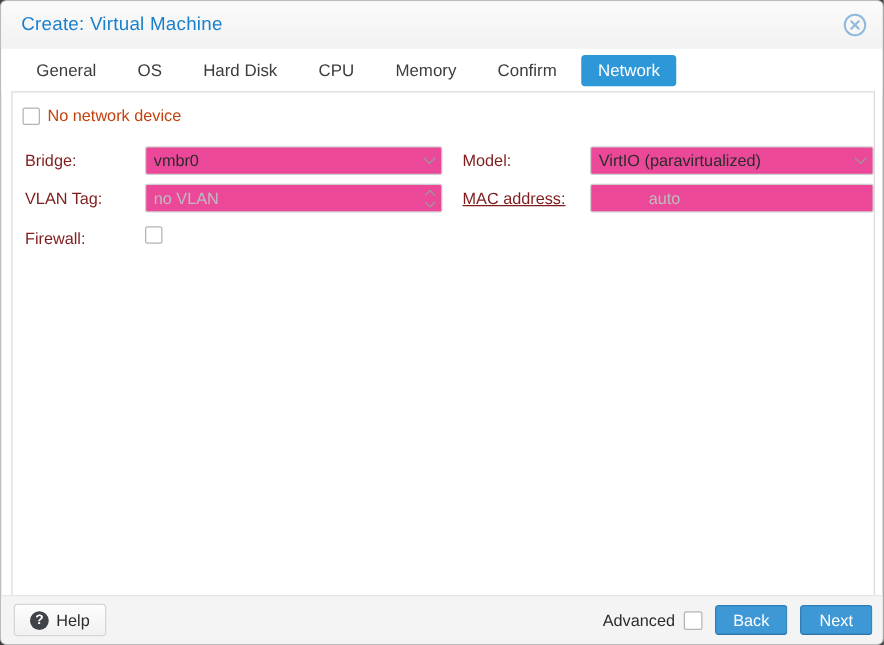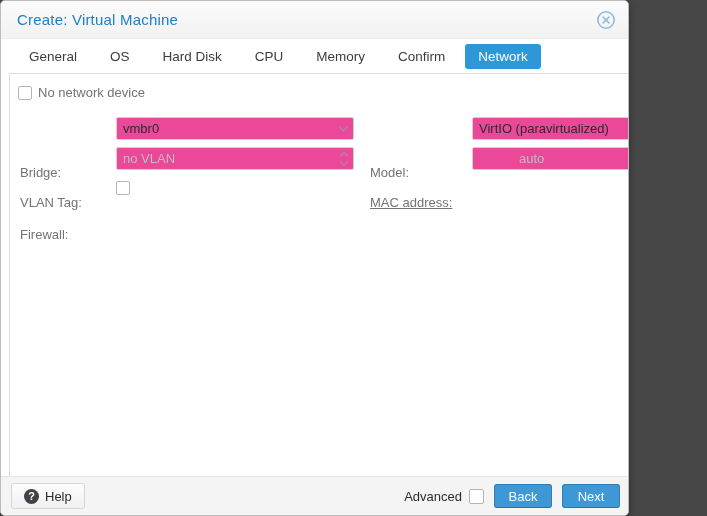--- a/index.html
+++ b/index.html
@@ -4,21 +4,21 @@
 <style>
   * { margin:0; padding:0; box-sizing:border-box; }
   html,body { width:707px; height:516px; }
   body {
     background:#474747;
     font-family:"Liberation Sans", sans-serif;
     font-size:13px;
     color:#333;
   }
   .dialog {
-    position:absolute; left:0; top:0; width:629px; height:516px;
+    position:absolute; left:0; top:0; width:707px; height:516px;
     background:#fff; border:1px solid #bcbcbc; border-radius:5px;
     overflow:hidden;
     box-shadow:0 2px 8px rgba(0,0,0,.35);
   }
   
   .titlebar {
     position:absolute; left:0; top:0; right:0; height:38px;
     background:linear-gradient(#fbfbfb,#f2f2f2);
     border-bottom:1px solid #ececec;
     display:flex; align-items:center; padding:0 12px 0 16px;
@@ -38,21 +38,21 @@
     padding:5px 13px; color:#3c3c3c; border-radius:3px; cursor:pointer;
     font-size:13.5px;
   }
   .tab.active { background:#2e97d8; color:#fff; }
   
   .panel {
     position:absolute; left:8px; top:72px; width:691px; height:405px;
     background:#fff; border:1px solid #dadada;
   }
   .row-label {
-    position:absolute; height:23px; line-height:23px; color:#737373;margin-top:44px;
+    position:absolute; height:23px; line-height:23px; color:#7f1d1d;
   }
   .field {
     position:absolute; height:23px; background:#ec4899;
     border:1px solid #d0d0d0; border-radius:2px;
     display:flex; align-items:center; padding:0 6px;
   }
   .field input {
     border:none; outline:none; background:transparent; flex:1;
     font-family:"Liberation Sans", sans-serif; font-size:13px; color:#2b2b2b;
     min-width:0;
@@ -129,21 +129,21 @@
     <span class="tab">Hard Disk</span>
     <span class="tab">CPU</span>
     <span class="tab">Memory</span>
     <span class="tab">Confirm</span>
     <span class="tab active">Network</span>
   </div>
 
   <div class="panel">
 
     <span class="checkbox" style="position:absolute;left:8px;top:12px;"></span>
-    <span style="position:absolute;left:28px;top:11px;color:#737373;">No network device</span>
+    <span style="position:absolute;left:28px;top:11px;color:#c2410c;">No network device</span>
 
     <span class="row-label" style="left:10px; top:43px;">Bridge:</span>
     <div class="field" style="left:106px; top:43px; width:238px;">
       <input type="text" readonly="" value="vmbr0" style="">
       <span class="chev"></span>
     </div>
 
     <span class="row-label" style="left:360px; top:43px;">Model:</span>
     <div class="field" style="left:462px; top:43px; width:227px;">
       <input type="text" readonly="" value="VirtIO (paravirtualized)" style="">

